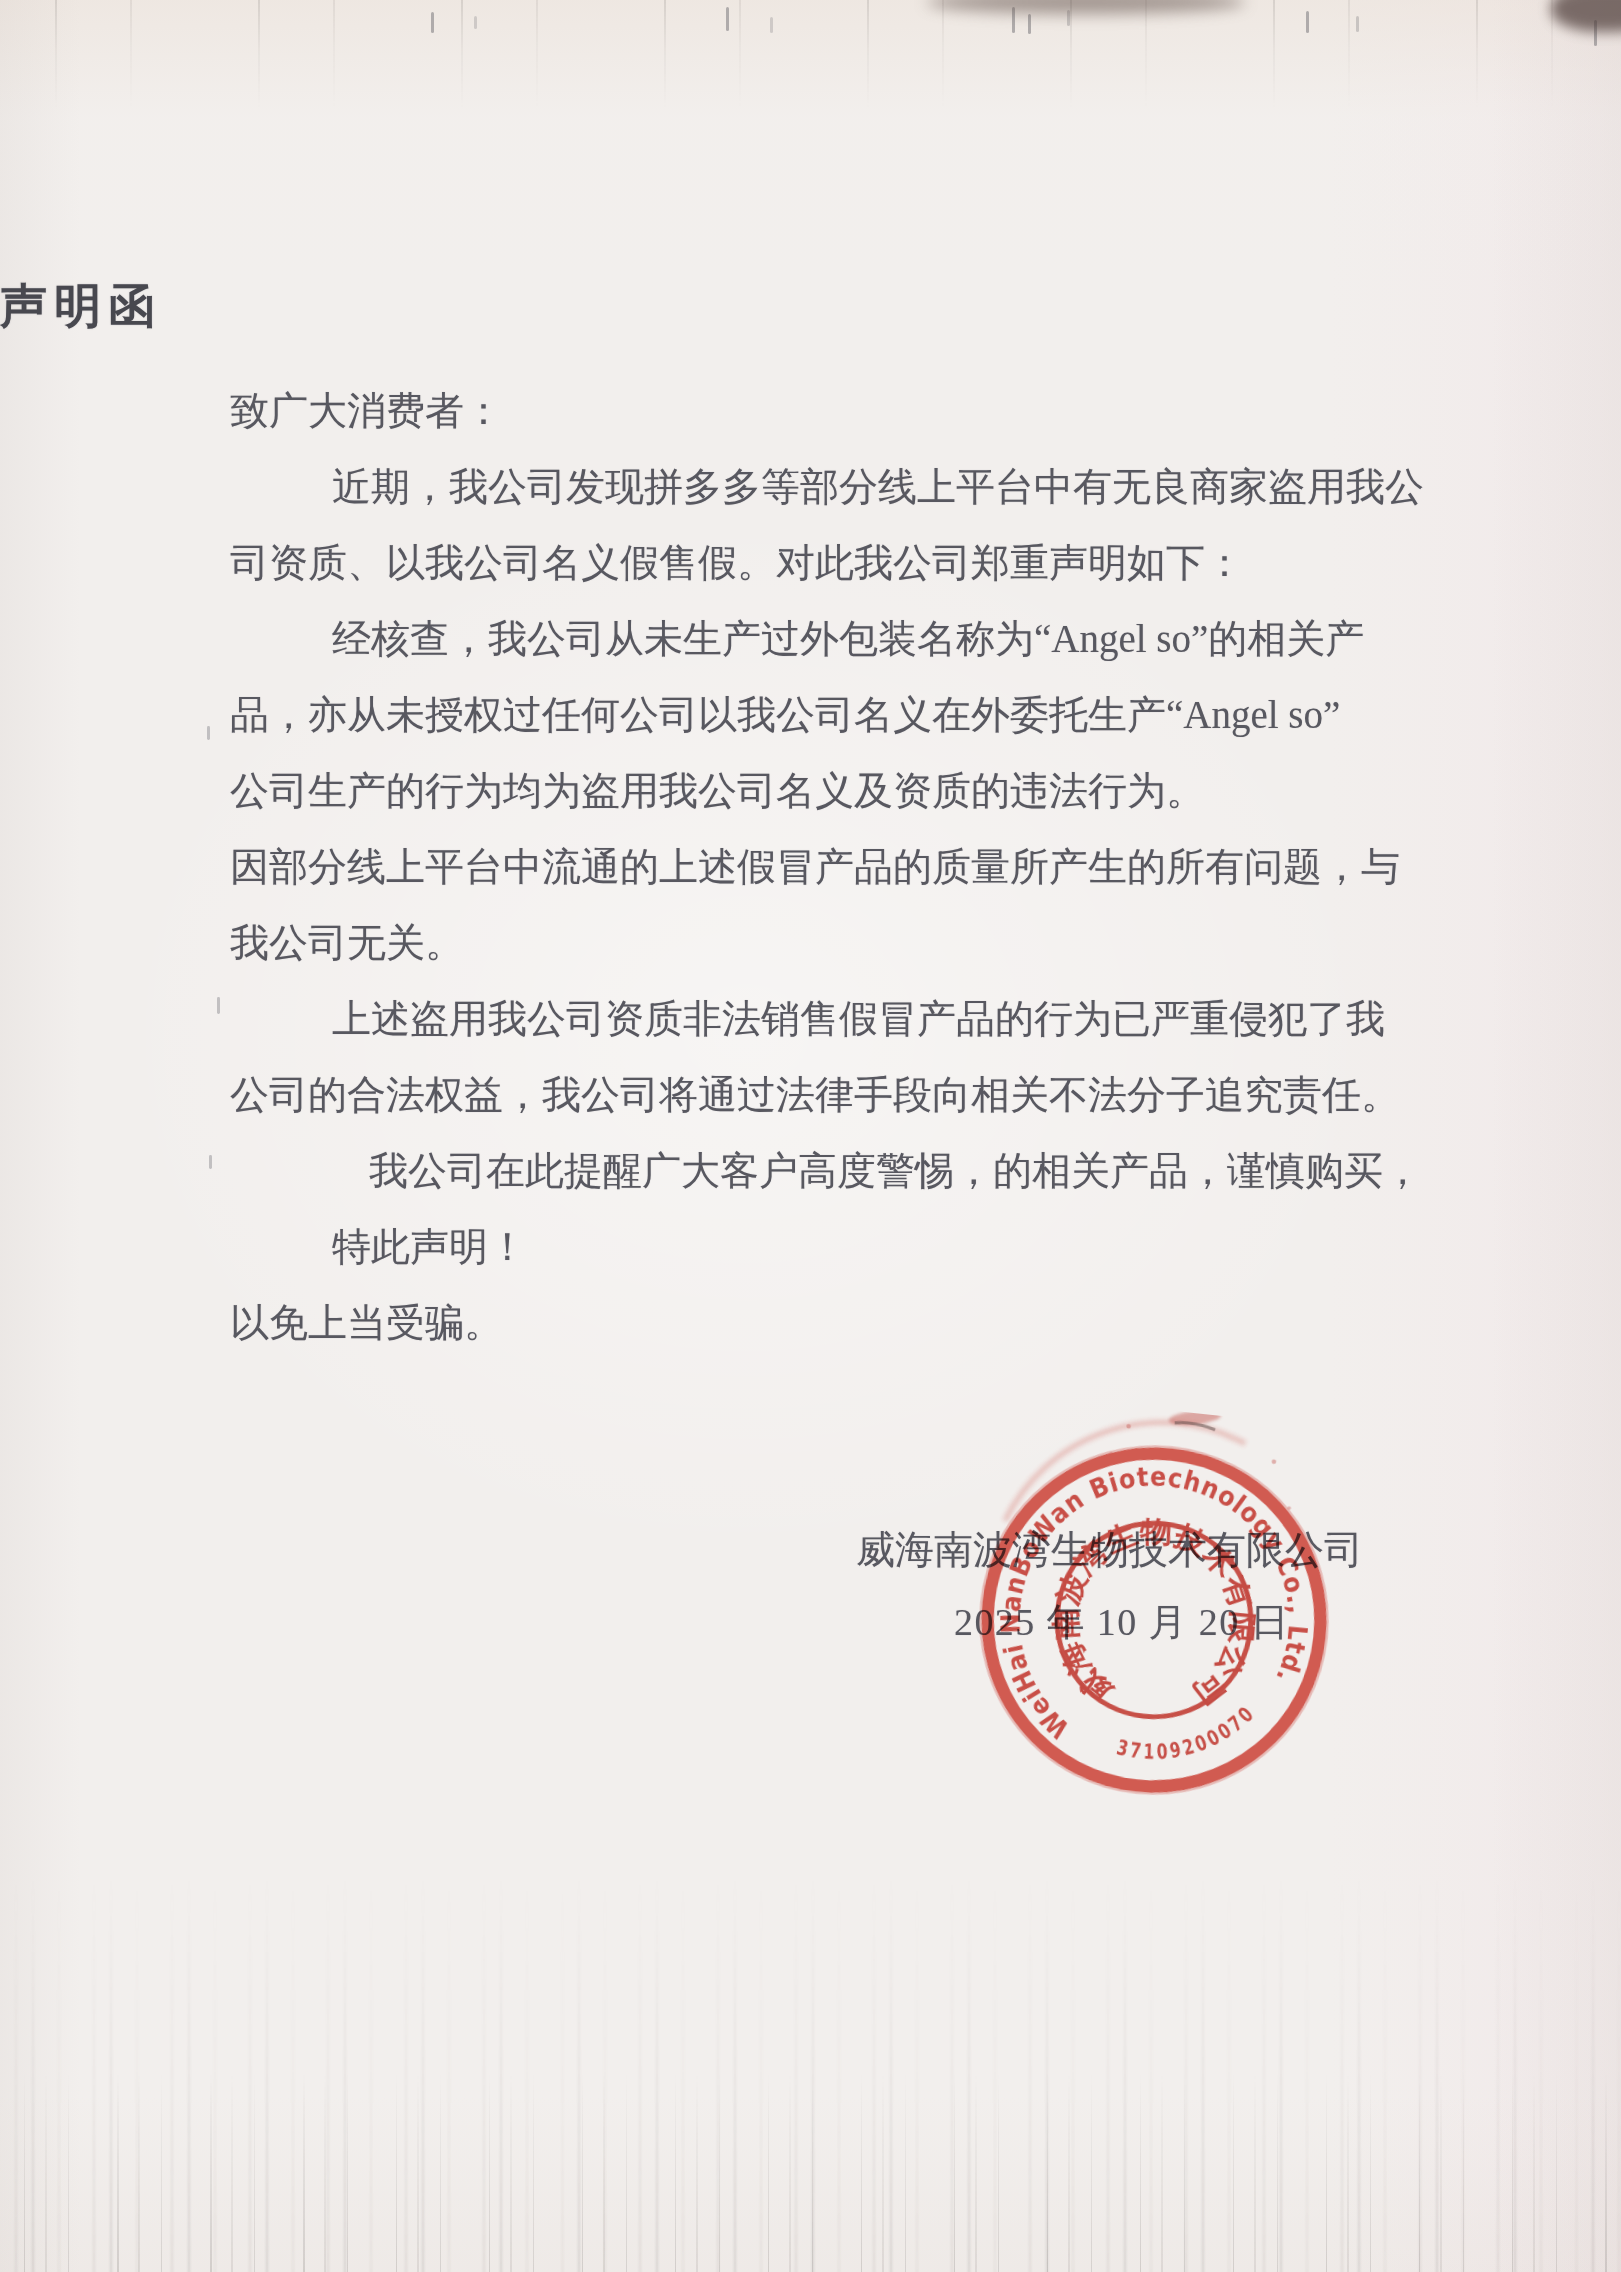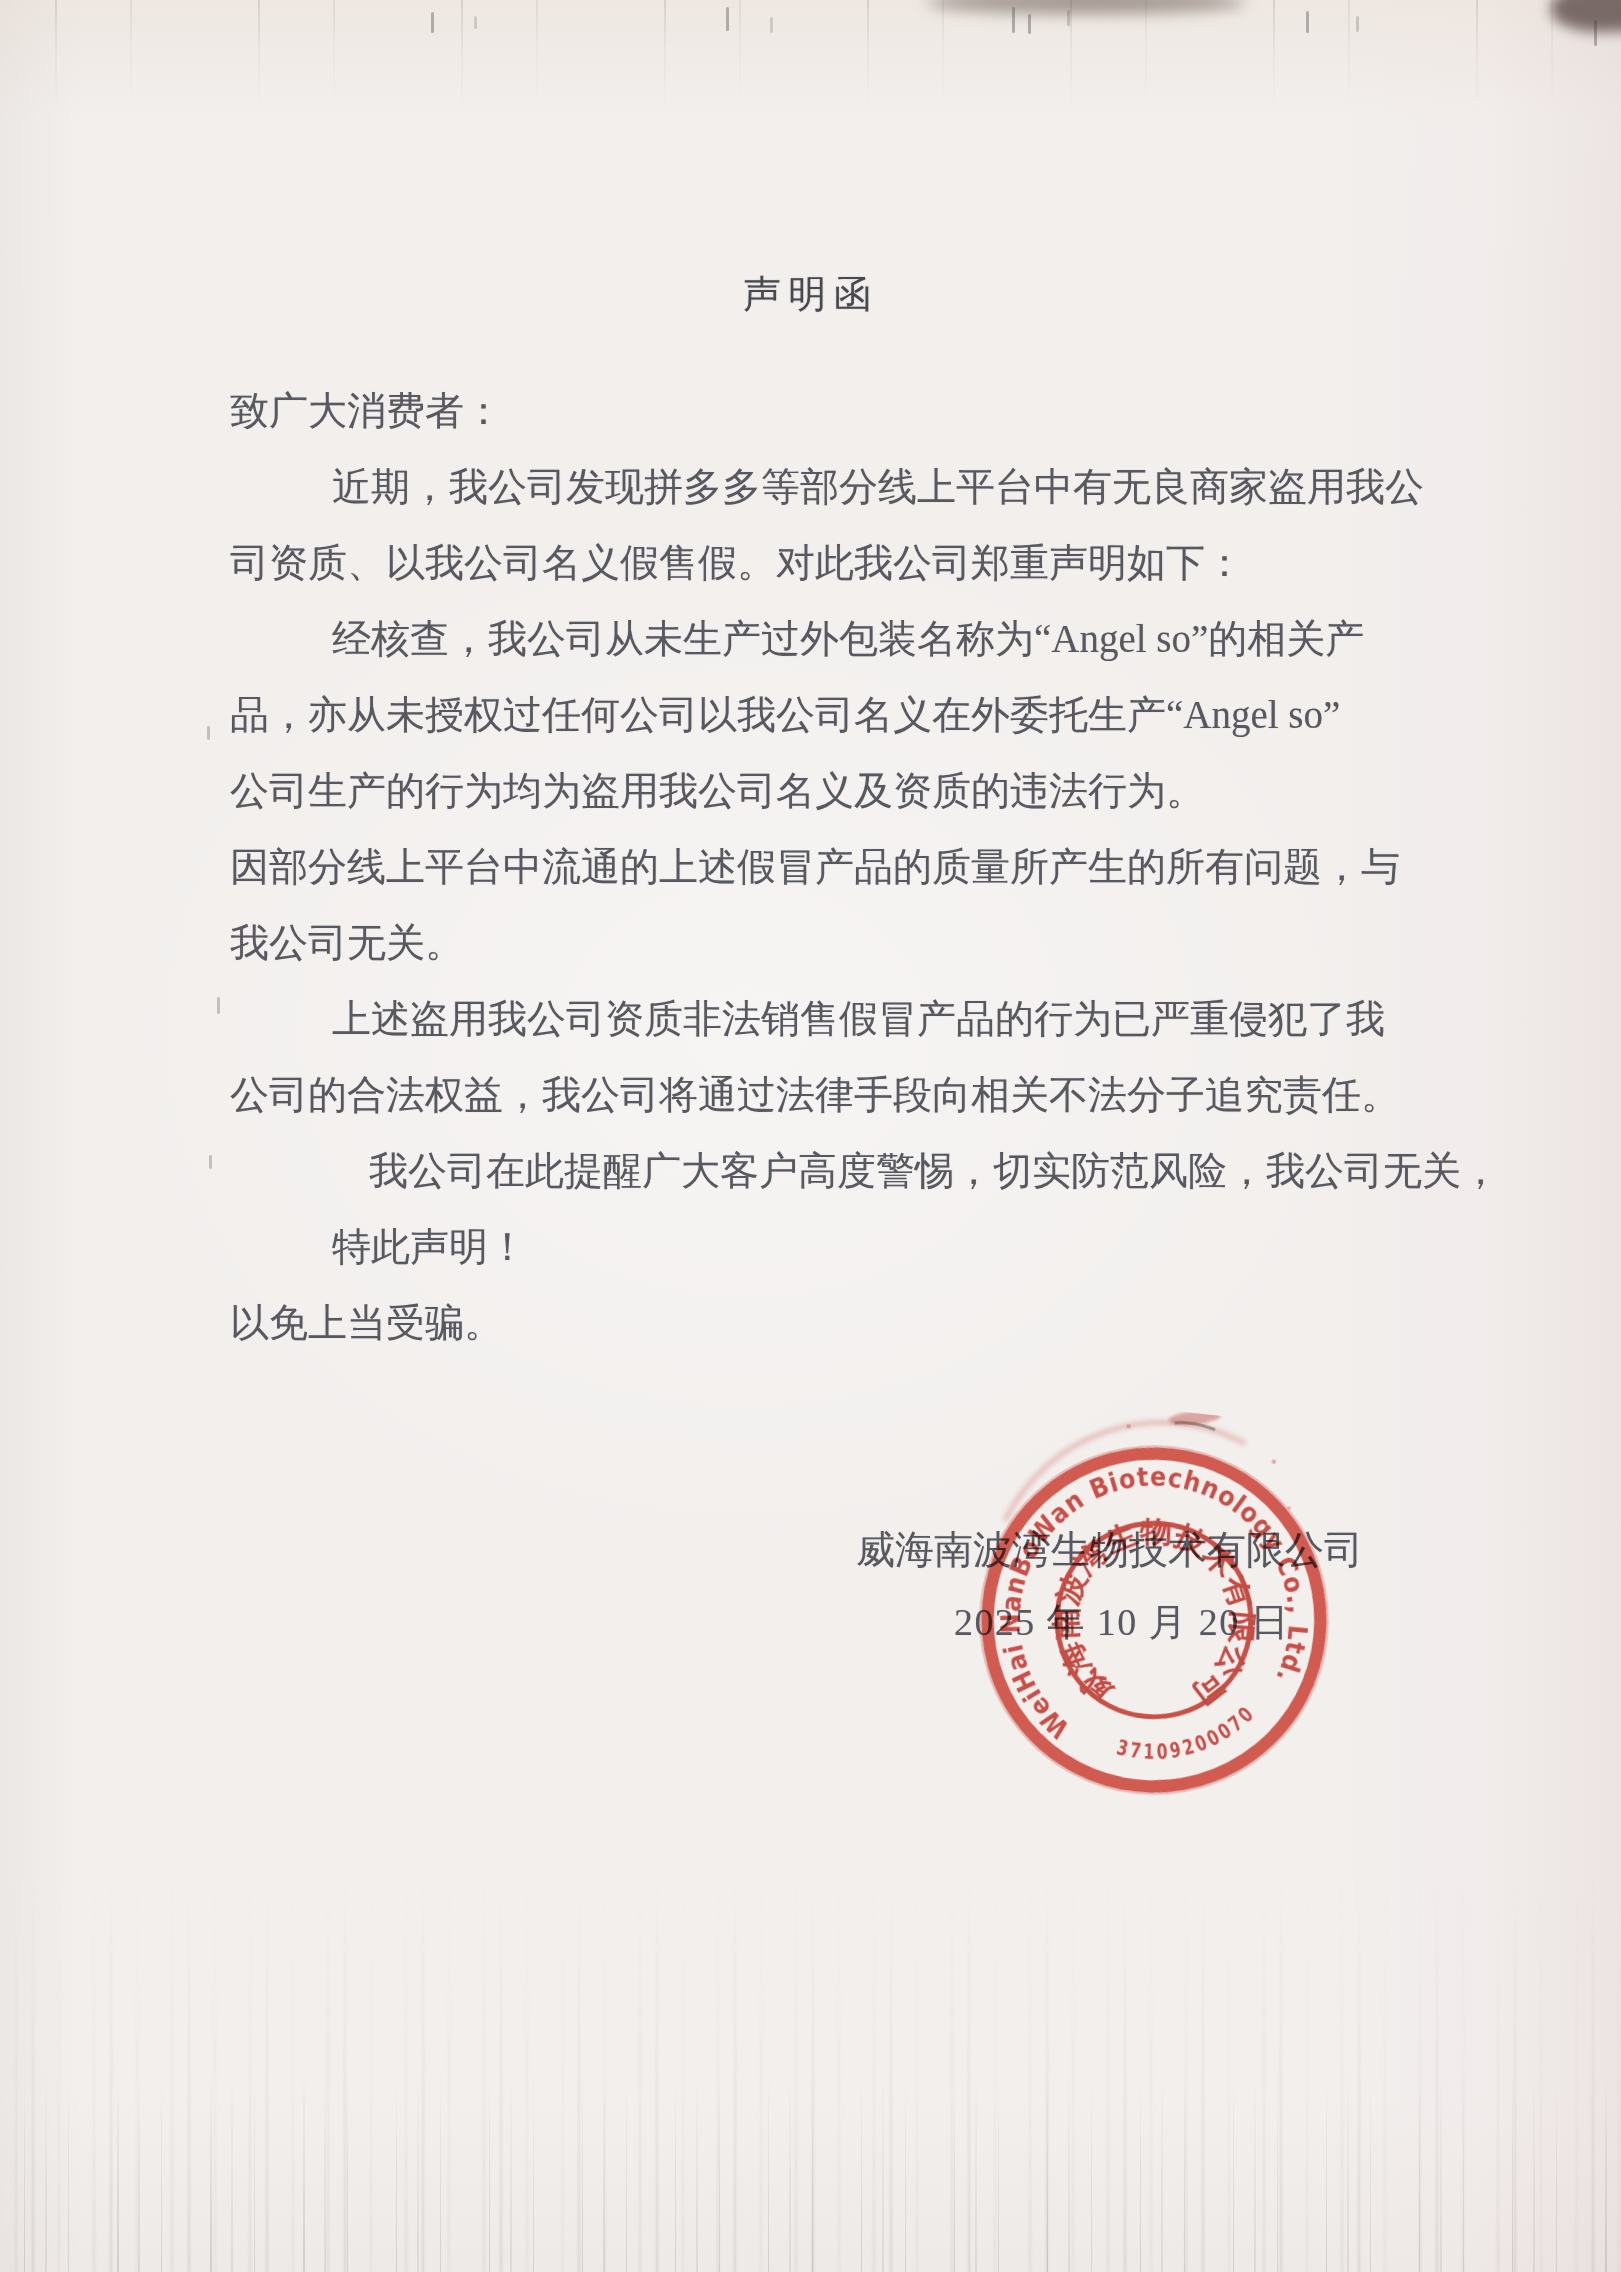--- a/index.html
+++ b/index.html
@@ -53,22 +53,22 @@
   .smudge-top-center{
     position:absolute;left:927px;top:-10px;width:318px;height:23.6px;
     background:#675751;border-radius:50%;filter:blur(7.3px);opacity:.55;
   }
   .smudge-top-right{
     position:absolute;left:1551px;top:-15.5px;width:109px;height:47px;
     background:#4e3d3a;border-radius:45%;filter:blur(6.4px);opacity:.72;
   }
   .tick{position:absolute;width:3.2px;background:rgba(86,86,94,.42);border-radius:1.8px;filter:blur(0.3px);}
   .title{
-    position:absolute;left:0;top:244px;width:1622px;text-align:center;
-    font-size:38px;font-weight:normal;letter-spacing:7.3px;color:#48484f;
+    position:absolute;left:0;top:244px;width:1622px;
+    font-size:47px;font-weight:bold;letter-spacing:7.3px;color:#48484f;
     text-shadow:0 0 1.4px rgba(92,92,104,.38);
   }
   .letter{
     position:absolute;left:230px;top:373px;width:1186px;
     font-size:39px;line-height:76px;color:#585860;
     text-shadow:0 0 1.1px rgba(100,100,112,.32);
   }
   .line{height:76px;white-space:nowrap;}
   .ind{padding-left:102px;}
   .ind2{padding-left:139px;}
@@ -121,21 +121,21 @@
   <div class="line">致广大消费者：</div>
   <div class="line ind">近期，我公司发现拼多多等部分线上平台中有无良商家盗用我公</div>
   <div class="line">司资质、以我公司名义假售假。对此我公司郑重声明如下：</div>
   <div class="line ind">经核查，我公司从未生产过外包装名称为“Angel so”的相关产</div>
   <div class="line">品，亦从未授权过任何公司以我公司名义在外委托生产“Angel so”</div>
   <div class="line">公司生产的行为均为盗用我公司名义及资质的违法行为。</div>
   <div class="line">因部分线上平台中流通的上述假冒产品的质量所产生的所有问题，与</div>
   <div class="line">我公司无关。</div>
   <div class="line ind">上述盗用我公司资质非法销售假冒产品的行为已严重侵犯了我</div>
   <div class="line">公司的合法权益，我公司将通过法律手段向相关不法分子追究责任。</div>
-  <div class="line ind2">我公司在此提醒广大客户高度警惕，切实防范风险，我公司无关，</div>
+  <div class="line ind2">我公司在此提醒广大客户高度警惕，的相关产品，谨慎购买，</div>
   <div class="line ind">特此声明！</div>
   <div class="line">以免上当受骗。</div>
 </div>
 
 <div class="company">威海南波湾生物技术有限公司</div>
 <div class="dateline">2025 年 10 月 20 日</div>
 
 <svg class="stamp" viewBox="0 0 924 924" aria-hidden="true">
   <defs>
     <path id="arcEn" d="M 305,713 A 296,296 0 1 1 737,573" fill="none"></path>

